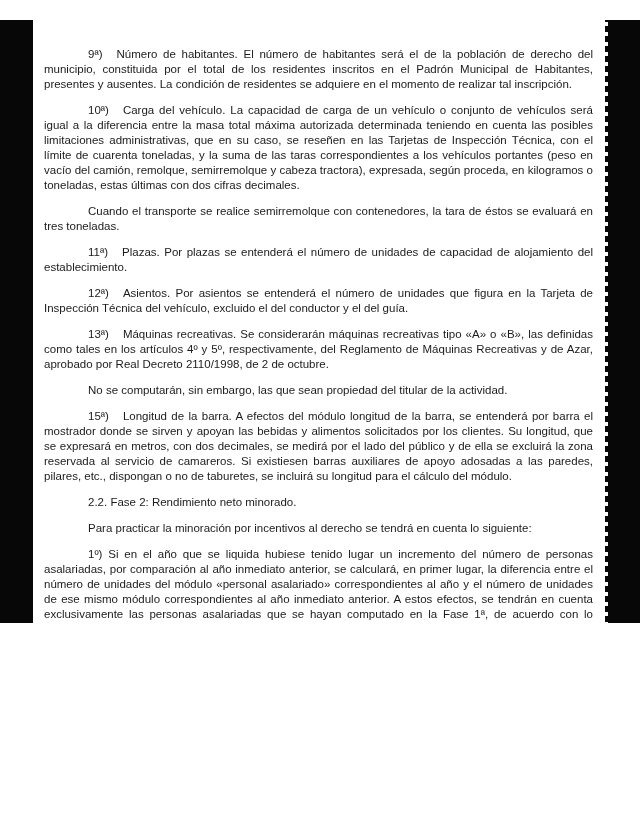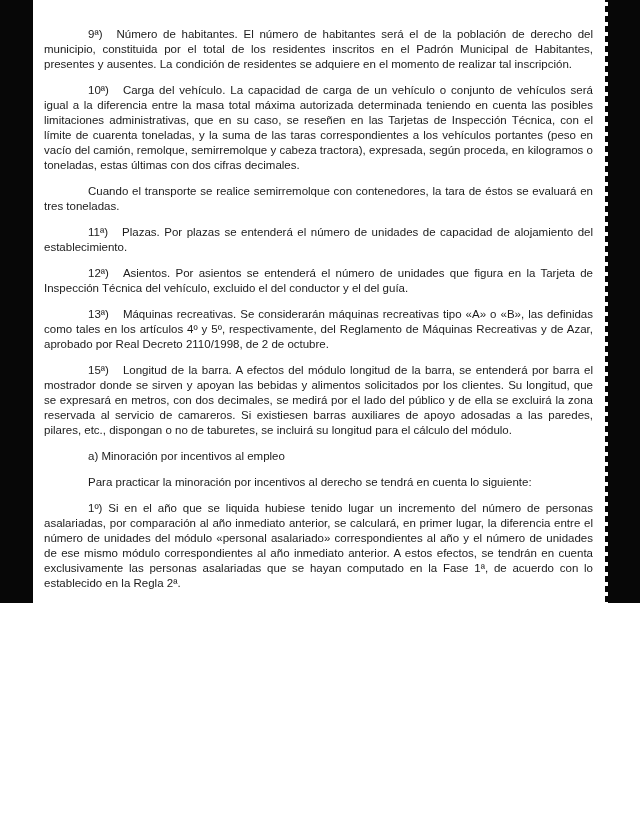--- a/index.html
+++ b/index.html
@@ -8,20 +8,21 @@
     background: #ffffff;
   }
   .page {
     position: relative;
     width: 640px;
     height: 603px;
     background: #ffffff;
     overflow: hidden;
     font-family: "Liberation Sans", sans-serif;
     color: #1b1b1b;
+    margin-top: 20px;
   }
   .scan-edge-left {
     position: absolute;
     left: 0;
     top: 0;
     width: 33px;
     height: 835px;
     background: #070707;
   }
   .scan-edge-right {
@@ -81,19 +82,20 @@
 
   <div class="dotted-separator"></div>
 
   <div class="text-block">
     <p><span class="num">9ª)</span><span>Número de habitantes. El número de habitantes será el de la población de derecho del municipio, constituida por el total de los residentes inscritos en el Padrón Municipal de Habitantes, presentes y ausentes. La condición de residentes se adquiere en el momento de realizar tal inscripción.</span></p>
     <p><span class="num">10ª)</span><span>Carga del vehículo. La capacidad de carga de un vehículo o conjunto de vehículos será igual a la diferencia entre la masa total máxima autorizada determinada teniendo en cuenta las posibles limitaciones administrativas, que en su caso, se reseñen en las Tarjetas de Inspección Técnica, con el límite de cuarenta toneladas, y la suma de las taras correspondientes a los vehículos portantes (peso en vacío del camión, remolque, semirremolque y cabeza tractora), expresada, según proceda, en kilogramos o toneladas, estas últimas con dos cifras decimales.</span></p>
     <p>Cuando el transporte se realice semirremolque con contenedores, la tara de éstos se evaluará en tres toneladas.</p>
     <p><span class="num">11ª)</span><span>Plazas. Por plazas se entenderá el número de unidades de capacidad de alojamiento del establecimiento.</span></p>
     <p><span class="num">12ª)</span><span>Asientos. Por asientos se entenderá el número de unidades que figura en la Tarjeta de Inspección Técnica del vehículo, excluido el del conductor y el del guía.</span></p>
     <p><span class="num">13ª)</span><span>Máquinas recreativas. Se considerarán máquinas recreativas tipo «A» o «B», las definidas como tales en los artículos 4º y 5º, respectivamente, del Reglamento de Máquinas Recreativas y de Azar, aprobado por Real Decreto 2110/1998, de 2 de octubre.</span></p>
+    <p>No se computarán, sin embargo, las que sean propiedad del titular de la actividad.</p>
     <p><span class="num">15ª)</span><span>Longitud de la barra. A efectos del módulo longitud de la barra, se entenderá por barra el mostrador donde se sirven y apoyan las bebidas y alimentos solicitados por los clientes. Su longitud, que se expresará en metros, con dos decimales, se medirá por el lado del público y de ella se excluirá la zona reservada al servicio de camareros. Si existiesen barras auxiliares de apoyo adosadas a las paredes, pilares, etc., dispongan o no de taburetes, se incluirá su longitud para el cálculo del módulo.</span></p>
-    <p>a) Minoración por incentivos al empleo</p>
+    <p>2.2. Fase 2: Rendimiento neto minorado.</p>
     <p>Para practicar la minoración por incentivos al derecho se tendrá en cuenta lo siguiente:</p>
     <p>1º) Si en el año que se liquida hubiese tenido lugar un incremento del número de personas asalariadas, por comparación al año inmediato anterior, se calculará, en primer lugar, la diferencia entre el número de unidades del módulo «personal asalariado» correspondientes al año y el número de unidades de ese mismo módulo correspondientes al año inmediato anterior. A estos efectos, se tendrán en cuenta exclusivamente las personas asalariadas que se hayan computado en la Fase 1ª, de acuerdo con lo establecido en la Regla 2ª.</p>
   </div>
 
 </div>
 
 </body></html>

